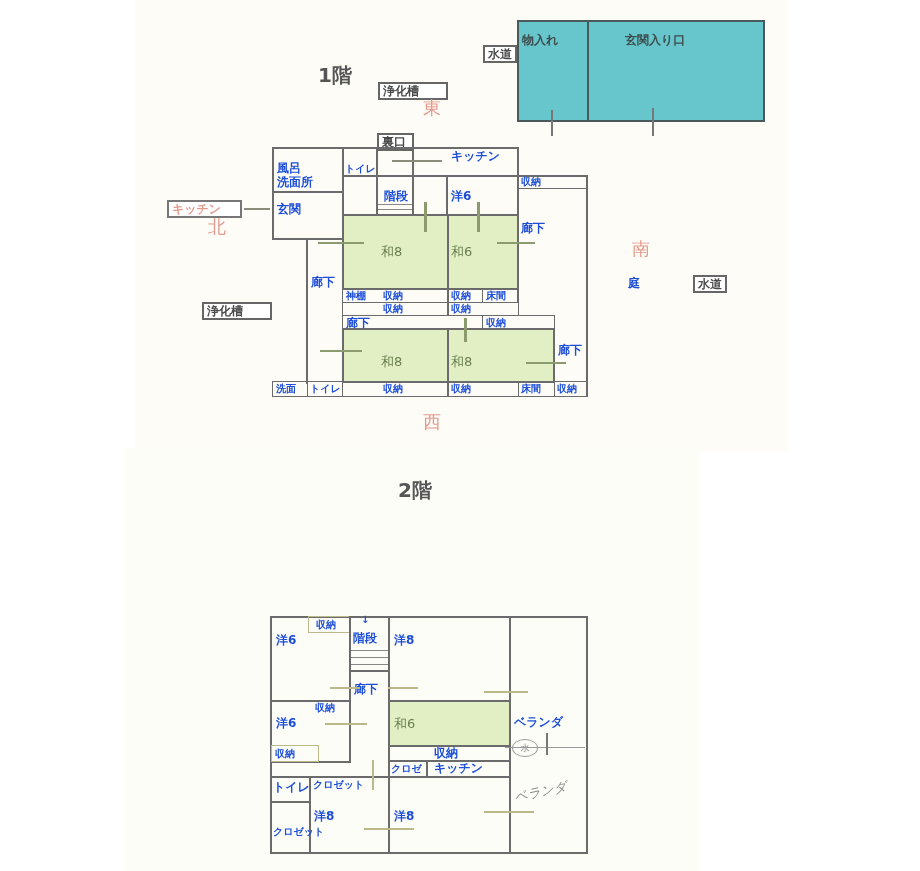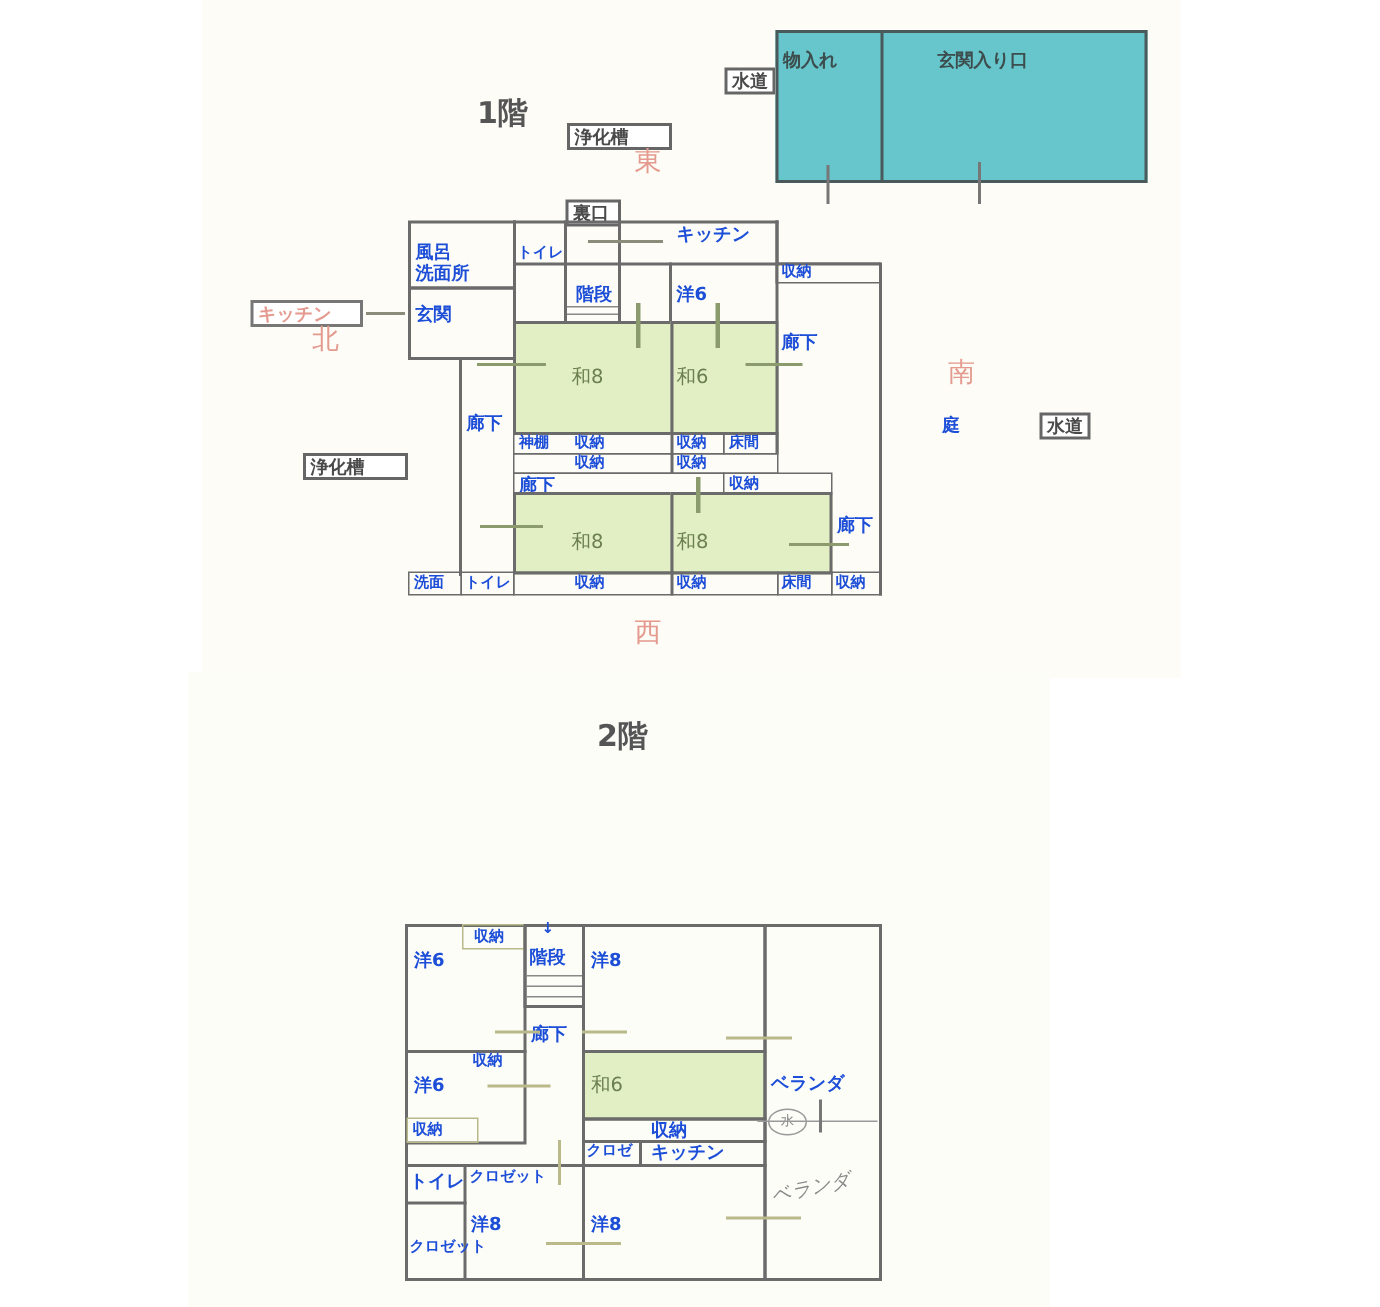--- a/index.html
+++ b/index.html
@@ -152,21 +152,21 @@
 
 <div class="box" style="left:388px;top:616px;width:123px;height:86px;"></div>
 <div class="label" style="left:394px;top:634px;">洋8</div>
 
 <div class="box green" style="left:388px;top:700px;width:123px;height:47px;"></div>
 <div class="label room-green-label" style="left:394px;top:717px;">和6</div>
 
 <div class="box" style="left:388px;top:745px;width:123px;height:17px;"></div>
 <div class="label" style="left:434px;top:747px;">収納</div>
 <div class="box" style="left:388px;top:760px;width:40px;height:18px;"></div>
-<div class="label small" style="left:391px;top:764px;font-family:Liberation Mono, monospace;">クロゼ</div>
+<div class="label small" style="left:391px;top:764px;">クロゼ</div>
 <div class="box" style="left:426px;top:760px;width:85px;height:18px;"></div>
 <div class="label" style="left:434px;top:762px;">キッチン</div>
 
 <div class="abs" style="left:509px;top:616px;width:2px;height:238px;background:#6b6b6b;"></div>
 <div class="label" style="left:514px;top:716px;">ベランダ</div>
 <div class="abs" style="left:512px;top:739px;width:24px;height:16px;border:1px solid #999;border-radius:50%;font-size:9px;color:#888;text-align:center;line-height:16px;">水</div>
 <div class="hline" style="left:505px;top:747px;width:80px;background:#999;"></div>
 <div class="varrow" style="left:546px;top:733px;height:22px;width:2px;background:#777;"></div>
 <div class="abs" style="left:514px;top:783px;font-size:13px;color:#8a8a8a;font-style:italic;transform:rotate(-12deg);">ベランダ</div>
 

